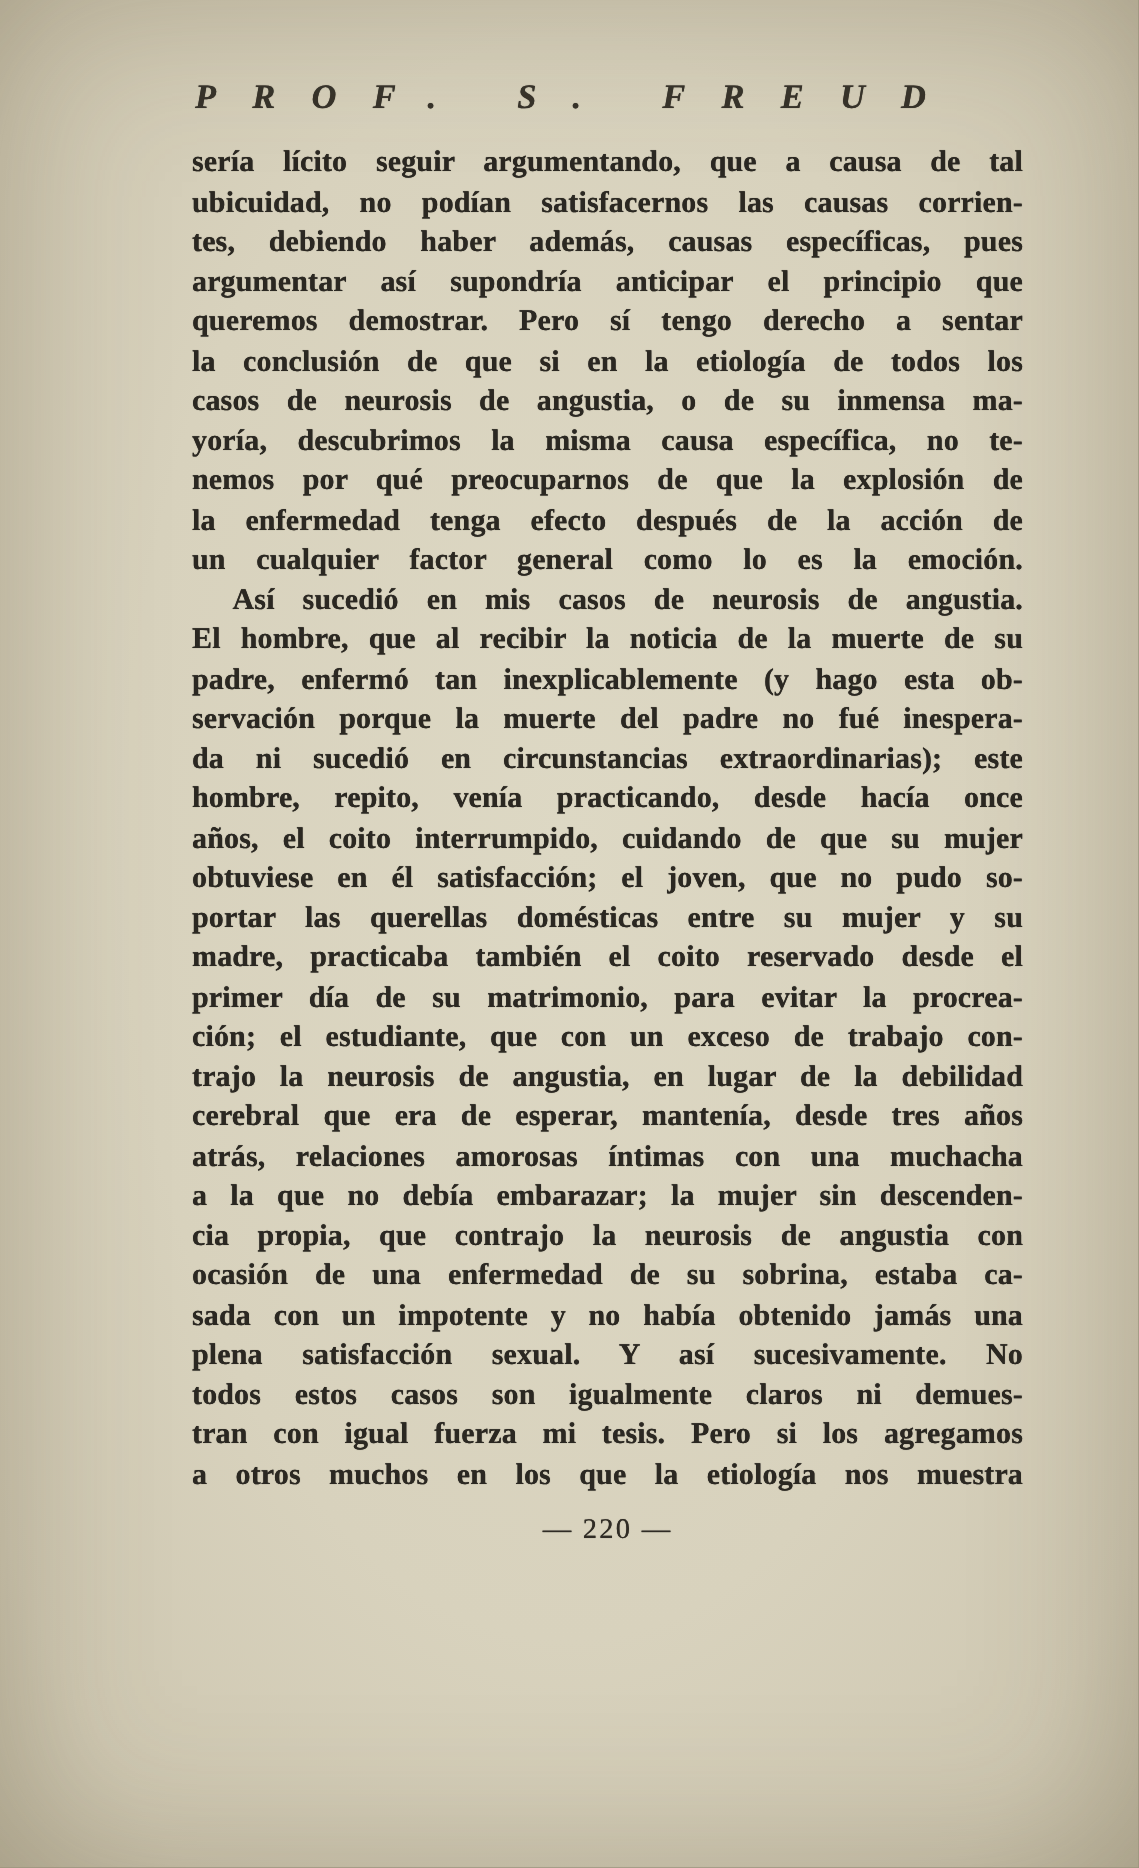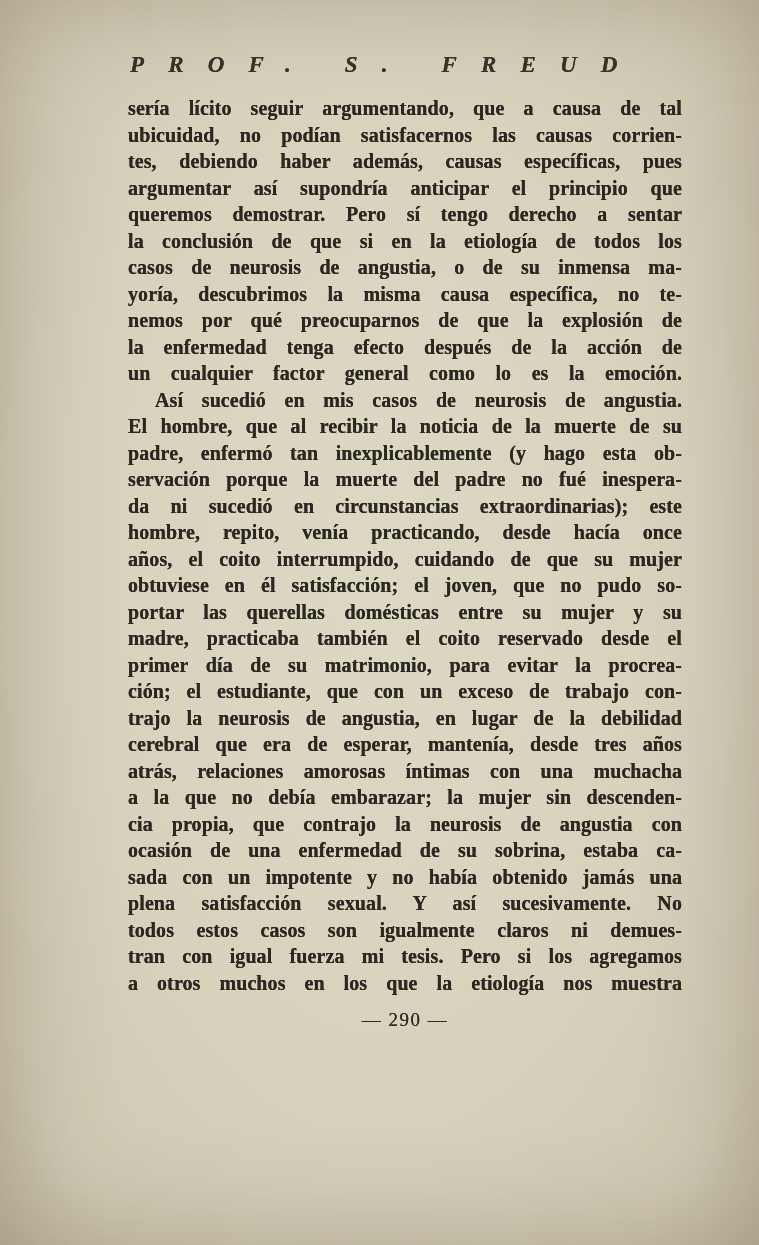--- a/index.html
+++ b/index.html
@@ -98,16 +98,16 @@
 atrás, relaciones amorosas íntimas con una muchacha
 a la que no debía embarazar; la mujer sin descenden-
 cia propia, que contrajo la neurosis de angustia con
 ocasión de una enfermedad de su sobrina, estaba ca-
 sada con un impotente y no había obtenido jamás una
 plena satisfacción sexual. Y así sucesivamente. No
 todos estos casos son igualmente claros ni demues-
 tran con igual fuerza mi tesis. Pero si los agregamos
 a otros muchos en los que la etiología nos muestra</p>
     </div>
-    <div class="page-number">— 290 —</div>
+    <div class="page-number">— 220 —</div>
   </div>
   <div class="vignette"></div>
 </div>
 
 </body></html>

